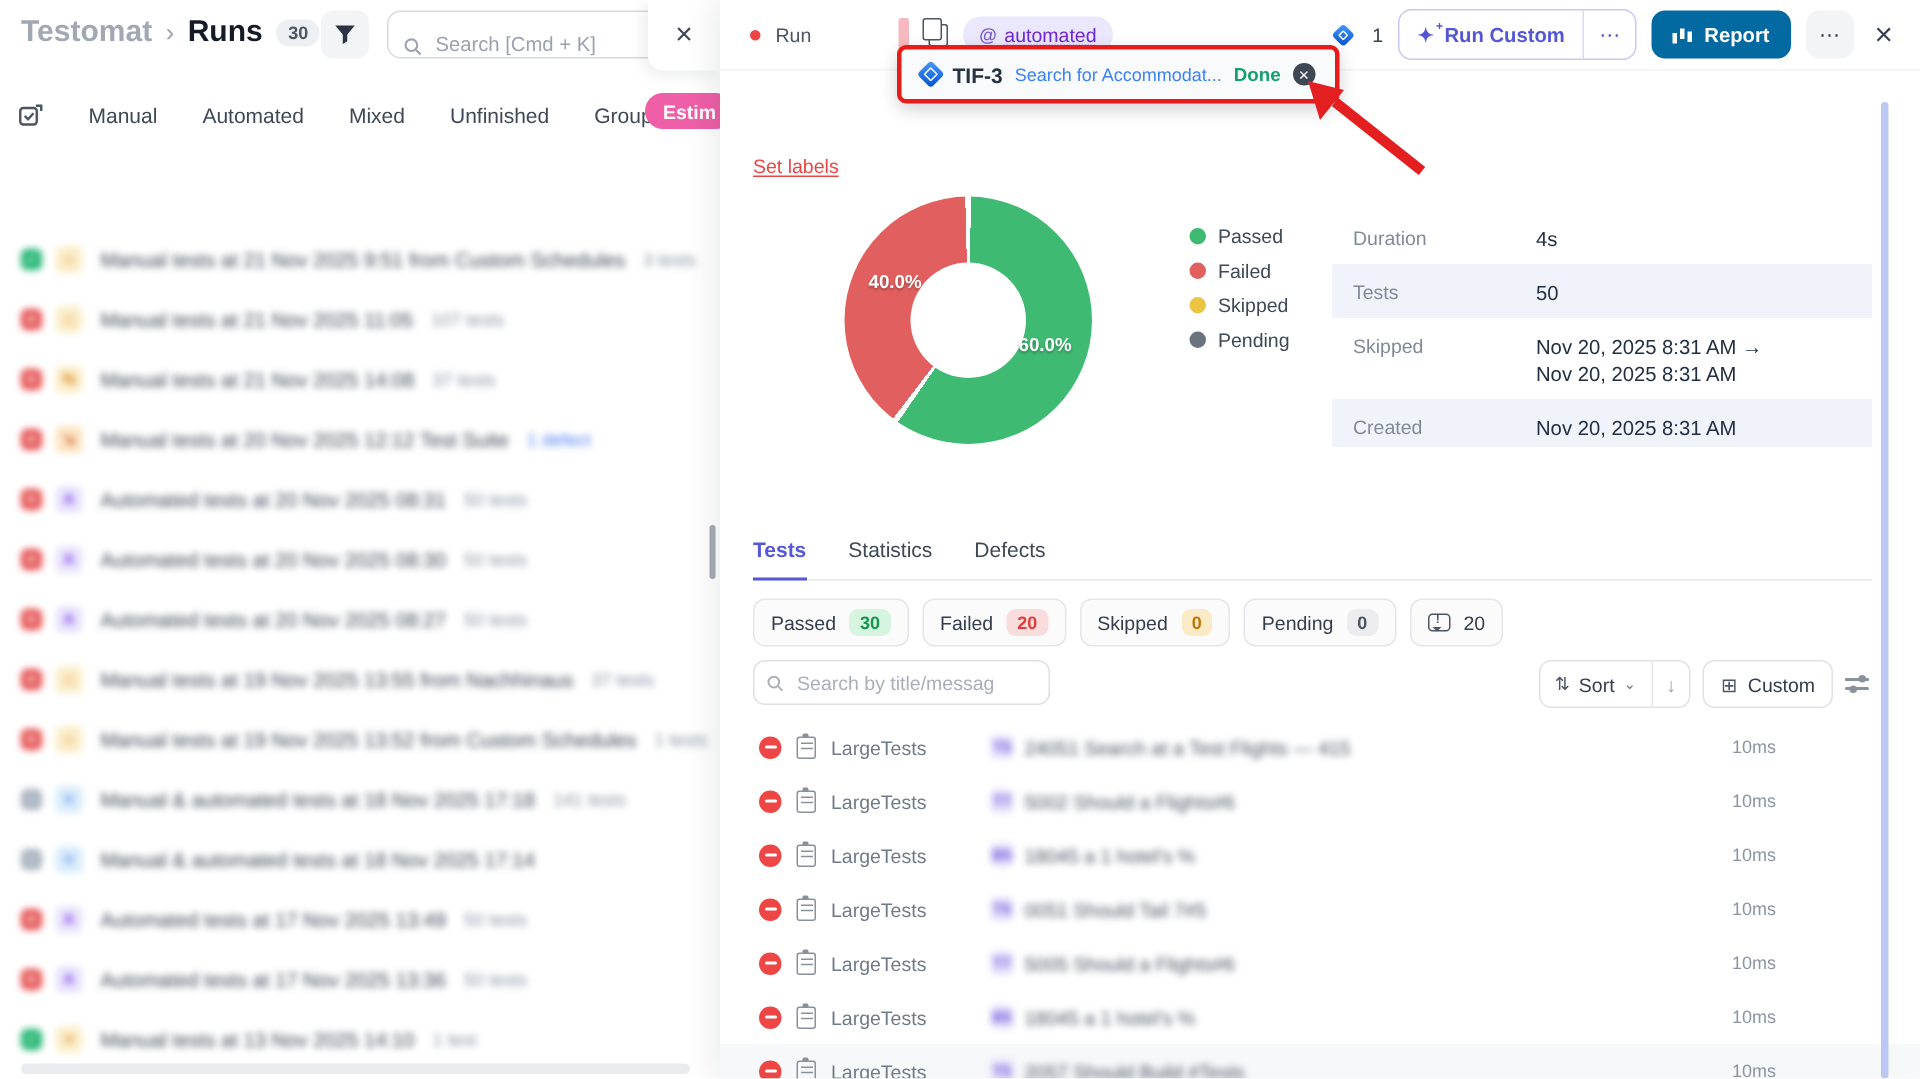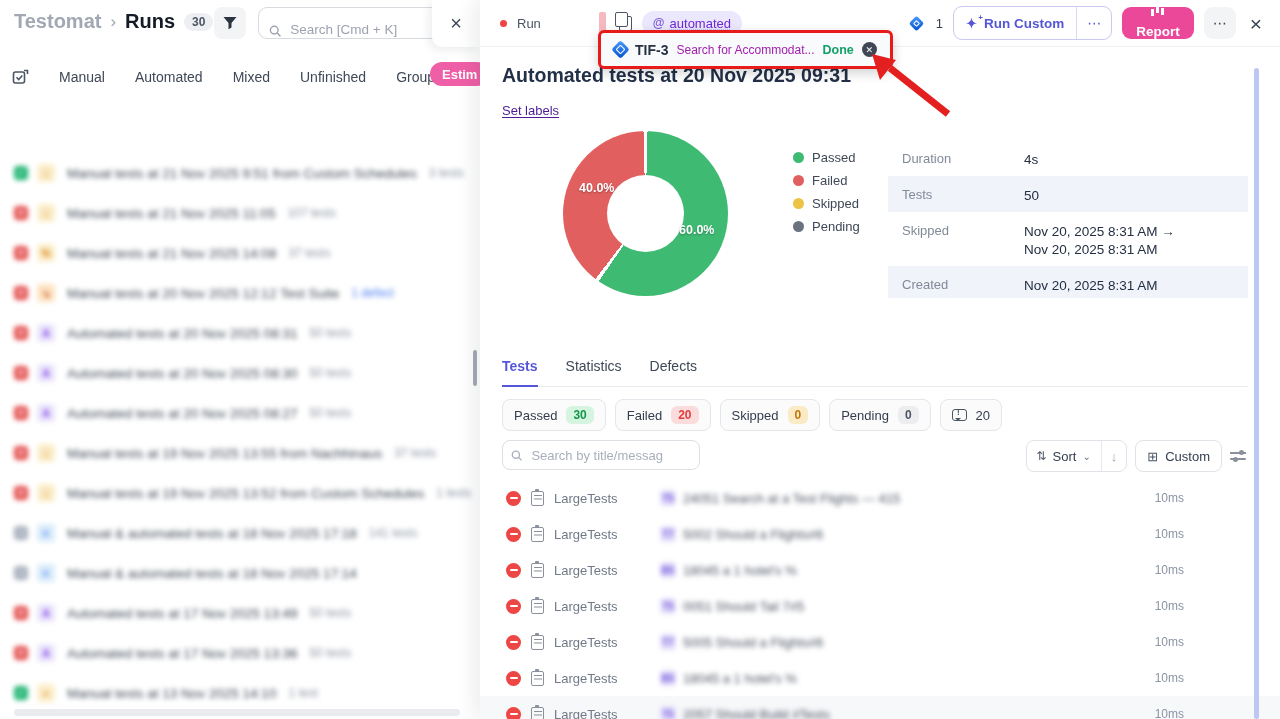--- a/index.html
+++ b/index.html
@@ -66,25 +66,25 @@
   .tag-at{font-size:12px;color:#7c5cd6;font-weight:700;}
   .tag-text{font-size:13px;color:#6d28d9;text-decoration:underline dotted;text-underline-offset:2px;}
   .head-right{margin-left:auto;display:flex;align-items:center;gap:10px;}
   .jira-count{font-size:13px;color:#374151;margin-left:4px;}
   .summary-btn{height:32px;border:1px solid #c9c9f2;border-radius:9px;display:flex;align-items:stretch;overflow:hidden;cursor:pointer;background:#fff;}
   .summary-main{display:flex;align-items:center;gap:7px;padding:0 12px;color:#5456d6;font-size:13.5px;font-weight:600;}
   .summary-div{width:1px;background:#d9d9f5;}
   .summary-more{display:flex;align-items:center;padding:0 10px;color:#5456d6;font-size:14px;}
   .sparkle{font-size:13px;color:#5456d6;position:relative;}
   .sparkle sup{font-size:8px;position:absolute;top:-3px;right:-6px;}
-  .report-btn{height:32px;background:#ec4899;border-radius:9px;display:flex;align-items:center;gap:8px;padding:0 14px;color:#fff;font-size:13.5px;font-weight:600;cursor:pointer;flex-direction:column;}
+  .report-btn{height:32px;background:#0369a1;border-radius:9px;display:flex;align-items:center;gap:8px;padding:0 14px;color:#fff;font-size:13.5px;font-weight:600;cursor:pointer;}
   .more-btn{width:32px;height:32px;background:#f3f4f6;border-radius:9px;display:flex;align-items:center;justify-content:center;color:#374151;font-size:14px;cursor:pointer;}
   .close-x{font-size:21px;color:#374151;cursor:pointer;margin-left:4px;line-height:1;}
   .pn-title{position:absolute;left:22px;top:64px;font-size:19.5px;font-weight:700;color:#223048;}
-  .set-labels{position:absolute;left:22px;top:103px;font-size:13px;color:#4c1d95;text-decoration:underline;text-underline-offset:2px;cursor:pointer;}
+  .set-labels{position:absolute;left:22px;top:103px;font-size:13px;color:#ef4444;text-decoration:underline;text-underline-offset:2px;cursor:pointer;}
   
   .donut-wrap{position:absolute;left:83px;top:131px;width:165px;height:165px;}
   .donut{width:165px;height:165px;border-radius:50%;position:relative;}
   .donut-hole{position:absolute;left:44px;top:44px;width:77px;height:77px;background:#fff;border-radius:50%;}
   .slice-label{position:absolute;color:#fff;font-size:12.5px;font-weight:700;text-shadow:0 1px 2px rgba(0,0,0,.3);}
   .sl-failed{left:16px;top:50px;}
   .sl-passed{left:116px;top:92px;}
   .legend{position:absolute;left:313px;top:150px;display:flex;flex-direction:column;gap:8px;}
   .legend-item{display:flex;align-items:center;gap:8px;font-size:13px;color:#3f4856;}
   .lg-dot{width:11px;height:11px;border-radius:50%;flex:none;}
@@ -132,21 +132,21 @@
   .test-row.hover{background:#f7f8fa;}
   .test-suite{font-size:13px;color:#717a88;margin:0 0 0 10px;width:92px;flex:none;}
   .test-blur{display:flex;align-items:center;gap:7px;filter:blur(2.4px);margin-left:14px;min-width:0;}
   .test-badge{width:16px;height:16px;border-radius:4px;background:#e6e1fb;color:#6d4fd8;font-size:10px;font-weight:700;display:flex;align-items:center;justify-content:center;flex:none;}
   .test-title{font-size:13px;color:#4a5261;white-space:nowrap;}
   .test-dur{margin-left:auto;font-size:12px;color:#8a94a3;flex:none;}
   .pn-scroll{position:absolute;left:774px;top:68px;width:5px;height:651px;background:#bcc7f3;border-radius:3px;}
   
   .popover{position:absolute;left:598px;top:30px;height:33px;background:#f9fafb;border:3px solid #e81b1b;border-radius:6px;box-shadow:0 4px 12px rgba(0,0,0,.18);display:flex;align-items:center;gap:8px;padding:0 13px;z-index:40;}
   .pop-key{font-size:14px;font-weight:600;color:#273142;}
-  .pop-desc{font-size:12px;color:#a21caf;}
+  .pop-desc{font-size:12px;color:#3b82f6;}
   .pop-done{font-size:12.5px;font-weight:600;color:#13a06b;}
   .pop-x{width:15px;height:15px;border-radius:50%;background:#3f4754;color:#fff;font-size:9px;display:flex;align-items:center;justify-content:center;cursor:pointer;}
   .annot-arrow{position:absolute;left:862px;top:52px;z-index:50;pointer-events:none;}
 </style>
 </head>
 <body>
 
 <div class="stage">
 
   <div class="lp-head">
@@ -329,21 +329,20 @@
         </span>
         <span class="report-btn">
           <span class="ic-bars"></span>
           <span>Report</span>
         </span>
         <span class="more-btn">⋯</span>
         <span class="close-x">×</span>
       </span>
     </div>
 
-    <div class="pn-title">Automated tests at 20 Nov 2025 09:31</div>
     <div class="set-labels">Set labels</div>
 
     <div class="donut-wrap">
       <div class="donut" style="background: conic-gradient(rgb(255, 255, 255) 0deg, rgb(255, 255, 255) 1.4deg, rgb(62, 186, 115) 1.4deg, rgb(62, 186, 115) 214.6deg, rgb(255, 255, 255) 214.6deg, rgb(255, 255, 255) 216deg, rgb(255, 255, 255) 216deg, rgb(255, 255, 255) 217.4deg, rgb(226, 95, 95) 217.4deg, rgb(226, 95, 95) 358.6deg, rgb(255, 255, 255) 358.6deg, rgb(255, 255, 255) 360deg);"></div>
       <div class="donut-hole"></div>
       <span class="slice-label sl-failed">40.0%</span>
       <span class="slice-label sl-passed">60.0%</span>
     </div>
     <div class="legend">
       <span class="legend-item">

